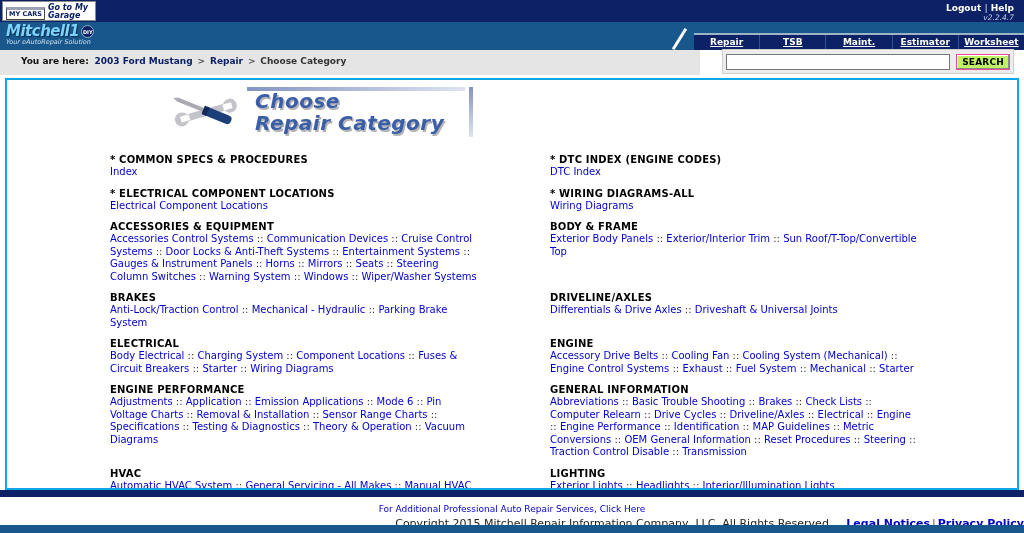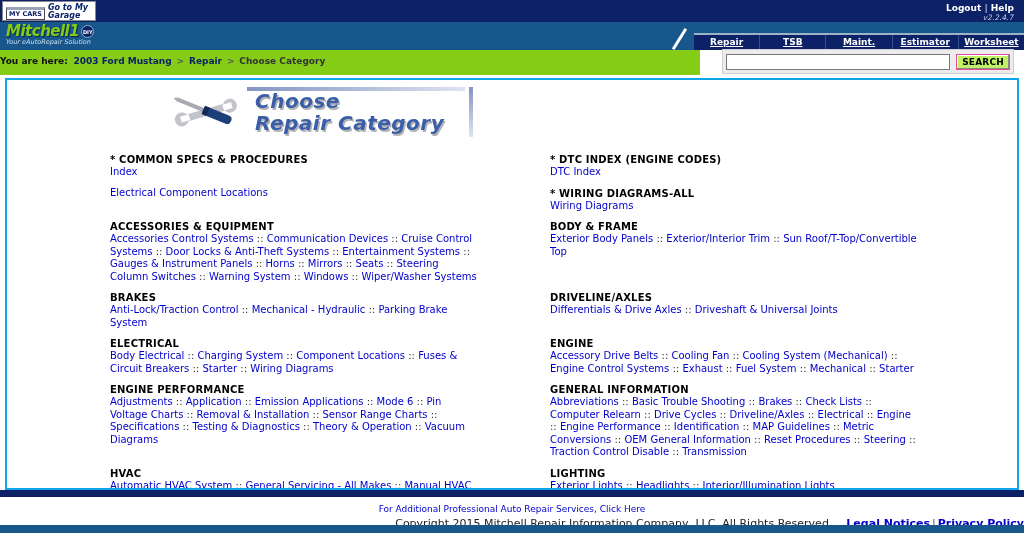--- a/index.html
+++ b/index.html
@@ -15,37 +15,37 @@
     color:#0d2167; padding:1px 2px; line-height:7px; white-space:nowrap; }
   .garage-label { font-size:8px; font-weight:bold; font-style:italic; color:#0d2167;
     line-height:8px; width:44px; }
   .top-links { position:absolute; top:3px; right:10px; font-size:9px; font-weight:bold; color:#aebadd; }
   .top-links a { color:#fff; cursor:pointer; }
   .top-version { position:absolute; top:13px; right:10px; font-size:7.5px; color:#c3cde6; font-style:italic; }
 
   
   .header { position:absolute; top:22px; left:0; width:1024px; height:28px; background:#17578c; }
   .logo { position:absolute; left:6px; top:1px; line-height:15px; }
-  .logo-text { font-size:15px; font-weight:bold; font-style:italic; color:#84cc16;
+  .logo-text { font-size:15px; font-weight:bold; font-style:italic; color:#7dd3fc;
     letter-spacing:-0.5px; text-shadow:1px 1px 1px #0a2a4a; }
   .logo-badge { display:inline-block; width:13px; height:13px; background:#0d2167;
     border:1px solid #8fb0c8; border-radius:50%; color:#fff; font-size:5px; font-weight:bold;
     text-align:center; line-height:12px; vertical-align:2px; margin-left:2px; font-style:normal; }
   .tagline { font-size:6.5px; color:#cfe0ee; font-style:italic; line-height:7px; }
   .tabstrip { position:absolute; right:0; bottom:0; width:330px; height:17px; background:#0d2167;
     border-top:2px solid #9db3c6; display:flex; }
   .slash { position:absolute; bottom:-1px; left:-16px; width:3px; height:24px; background:#fff;
     transform:rotate(32deg); }
   .tab { flex:1; text-align:center; font-size:9px; font-weight:bold; color:#fff;
     text-decoration:underline; line-height:14px; cursor:pointer; border-right:1px solid #35518f; }
   .tab:last-child { border-right:none; }
 
   
-  .breadcrumb { position:absolute; top:50px; left:0; width:700px; height:25px; background:#84cc16;
-    font-size:9px; padding:6px 0 0 0; color:#222; white-space:nowrap; }
+  .breadcrumb { position:absolute; top:50px; left:0; width:700px; height:25px; background:#e5e5e5;
+    font-size:9px; padding:6px 0 0 21px; color:#222; white-space:nowrap; }
   .bc-label { font-weight:bold; color:#111; }
   .breadcrumb a { color:#0d2167; font-weight:bold; cursor:pointer; }
   .bc-sep { color:#555; font-weight:bold; margin:0 2px; }
   .bc-current { font-weight:bold; color:#333; }
   .search-panel { position:absolute; top:49px; right:10px; width:292px; height:25px;
     background:#ececec; border:1px solid #cfcfcf; display:flex; align-items:center;
     justify-content:flex-end; gap:6px; padding:0 3px; }
   .search-input { width:226px; height:16px; border:1px solid #777; font-size:10px;
     padding:0 2px; font-family:inherit; }
   .search-btn { font-size:9px; font-weight:bold; font-family:inherit; background:#bef264;
@@ -161,20 +161,21 @@
             <div class="cat-heading">* COMMON SPECS &amp; PROCEDURES</div>
             <div class="cat-links"><a class="catlink">Index</a></div>
           </div>
           <div class="cat-cell">
             <div class="cat-heading">* DTC INDEX (ENGINE CODES)</div>
             <div class="cat-links"><a class="catlink">DTC Index</a></div>
           </div>
         </div>
         <div class="cat-row">
           <div class="cat-cell">
+            <div class="cat-heading">* ELECTRICAL COMPONENT LOCATIONS</div>
             <div class="cat-links"><a class="catlink">Electrical Component Locations</a></div>
           </div>
           <div class="cat-cell">
             <div class="cat-heading">* WIRING DIAGRAMS-ALL</div>
             <div class="cat-links"><a class="catlink">Wiring Diagrams</a></div>
           </div>
         </div>
         <div class="cat-row">
           <div class="cat-cell">
             <div class="cat-heading">ACCESSORIES &amp; EQUIPMENT</div>

